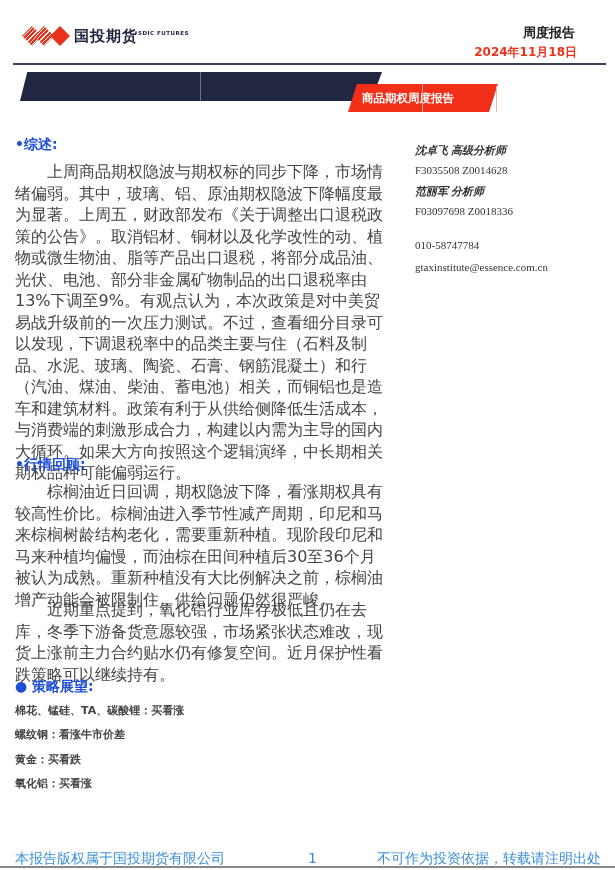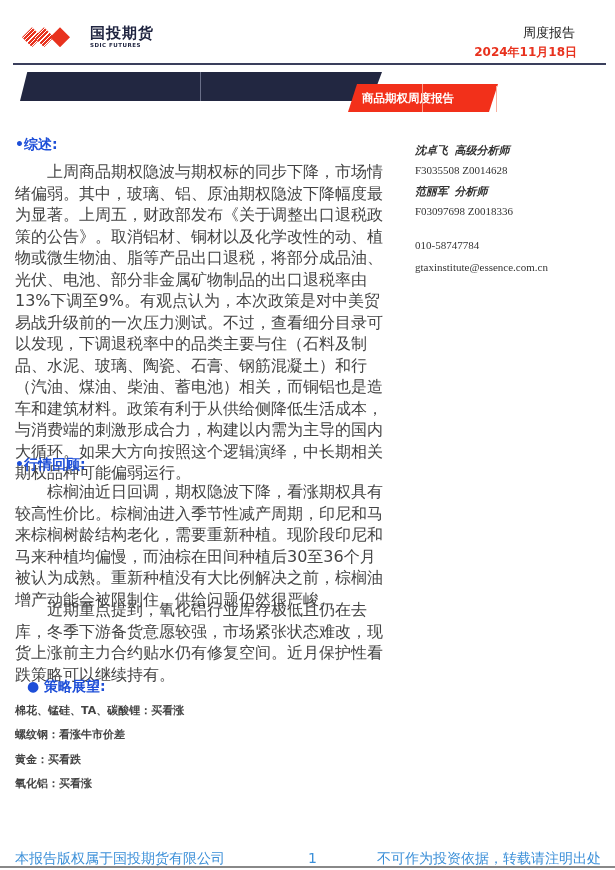--- a/index.html
+++ b/index.html
@@ -5,39 +5,39 @@
   html, body { margin: 0; padding: 0; background: #ffffff; }
   body { width: 615px; height: 870px; position: relative; overflow: hidden;
          font-family: "DejaVu Sans", sans-serif; color: #333; }
   .logo { position: absolute; left: 22px; top: 26px; display: flex; align-items: center; }
   .logo-mark { position: relative; width: 48px; height: 20px; }
   .logo-mark .stripe { position: absolute; top: 0; height: 20px; width: 20px;
         background: repeating-linear-gradient(135deg, #e8321e 0 2px, #fff 2px 3px);
         clip-path: polygon(50% 0, 100% 50%, 50% 100%, 0 50%); }
   .logo-mark .solid { position: absolute; left: 28px; top: 0; width: 20px; height: 20px; background: #e8321e;
         clip-path: polygon(50% 0, 100% 50%, 50% 100%, 0 50%); }
-  .logo-text { margin-left: 20px; display: flex; flex-direction: column; line-height: 1; }
+  .logo-text { margin-left: 4px; display: flex; line-height: 1; }
   .logo-cn { font-size: 15px; font-weight: bold; color: #1f2440; letter-spacing: 1px; }
   .logo-en { font-size: 5.5px; font-weight: bold; color: #1f2440; letter-spacing: 0.5px; margin-top: 2px; }
-  .rtitle { position: absolute; right: 40px; top: 24px; font-size: 13px; font-weight: normal; color: #222; }
+  .rtitle { position: absolute; right: 40px; top: 24px; font-size: 13px; font-weight: bold; color: #222; }
   .rdate { position: absolute; right: 38px; top: 44px; font-size: 12px; font-weight: bold; color: #e8321e; }
   .hline { position: absolute; left: 13px; top: 63px; width: 593px; height: 2px; background: #3a3f5c; }
   .band-dark { position: absolute; left: 20px; top: 72px; width: 362px; height: 29px; background: #222741;
         clip-path: polygon(2% 0, 100% 0, 97% 100%, 0 100%); }
   .band-dark .divider { position: absolute; left: 180px; top: 0; width: 1px; height: 100%; background: #6a6f88; }
   .band-red { position: absolute; left: 348px; top: 84px; width: 150px; height: 28px; background: #f2301a;
         clip-path: polygon(6% 0, 100% 0, 94% 100%, 0 100%); display: flex; align-items: center; justify-content: center; }
   .band-red span { color: #fff; font-size: 11.5px; font-weight: bold; margin-right: 30px; }
   .band-red .tick { position: absolute; left: 74px; top: 0; width: 1px; height: 100%; background: #f8a090; }
   .band-red-edge { position: absolute; left: 496px; top: 86px; width: 1px; height: 26px; background: #f8b0a0; }
   .h { position: absolute; font-weight: bold; font-size: 14px; color: #1d4ed8; }
   .p { position: absolute; left: 15px; width: 375px; font-size: 16px; color: #444; line-height: 21.5px; }
   .indent { text-indent: 2em; }
   .side { position: absolute; left: 415px; font-size: 11px; color: #333; }
-  .side.cn { font-family: Liberation Mono, monospace; font-weight: bold; font-style: italic; }
+  .side.cn { font-family: Liberation Sans, sans-serif; font-weight: bold; font-style: italic; }
   .side.mono { font-family: Liberation Serif, serif; font-size: 11px; }
   .strat { position: absolute; left: 15px; font-size: 11px; color: #444; font-weight: bold; }
   .footer { position: absolute; top: 850px; font-size: 14px; color: #3b8fd8; }
   .fline { position: absolute; left: 0; top: 866px; width: 615px; height: 2px; background: #888; }
 </style>
 </head>
 <body>
 
 <div class="logo">
   <div class="logo-mark">
@@ -64,21 +64,21 @@
 </div>
 <div class="band-red-edge"></div>
 
 <div class="h" style="left:15px;top:136px">•综述:</div>
 <div class="p indent" style="top:161px">上周商品期权隐波与期权标的同步下降，市场情绪偏弱。其中，玻璃、铝、原油期权隐波下降幅度最为显著。上周五，财政部发布《关于调整出口退税政策的公告》。取消铝材、铜材以及化学改性的动、植物或微生物油、脂等产品出口退税，将部分成品油、光伏、电池、部分非金属矿物制品的出口退税率由13%下调至9%。有观点认为，本次政策是对中美贸易战升级前的一次压力测试。不过，查看细分目录可以发现，下调退税率中的品类主要与住（石料及制品、水泥、玻璃、陶瓷、石膏、钢筋混凝土）和行（汽油、煤油、柴油、蓄电池）相关，而铜铝也是造车和建筑材料。政策有利于从供给侧降低生活成本，与消费端的刺激形成合力，构建以内需为主导的国内大循环。如果大方向按照这个逻辑演绎，中长期相关期权品种可能偏弱运行。</div>
 
 <div class="h" style="left:15px;top:456px">•行情回顾:</div>
 <div class="p indent" style="top:481px">棕榈油近日回调，期权隐波下降，看涨期权具有较高性价比。棕榈油进入季节性减产周期，印尼和马来棕榈树龄结构老化，需要重新种植。现阶段印尼和马来种植均偏慢，而油棕在田间种植后30至36个月被认为成熟。重新种植没有大比例解决之前，棕榈油增产动能会被限制住，供给问题仍然很严峻。</div>
 <div class="p indent" style="top:599px">近期重点提到，氧化铝行业库存极低且仍在去库，冬季下游备货意愿较强，市场紧张状态难改，现货上涨前主力合约贴水仍有修复空间。近月保护性看跌策略可以继续持有。</div>
 
-<div class="h" style="left:27px;top:678px">● 策略展望:</div>
+<div class="h" style="left:15px;top:678px">● 策略展望:</div>
 <div class="strat" style="top:703px">棉花、锰硅、TA、碳酸锂：买看涨</div>
 <div class="strat" style="top:727px">螺纹钢：看涨牛市价差</div>
 <div class="strat" style="top:752px">黄金：买看跌</div>
 <div class="strat" style="top:776px">氧化铝：买看涨</div>
 
 <div class="side cn" style="top:143px">沈卓飞 高级分析师</div>
 <div class="side mono" style="top:164px">F3035508 Z0014628</div>
 <div class="side cn" style="top:184px">范丽军 分析师</div>
 <div class="side mono" style="top:205px">F03097698 Z0018336</div>
 <div class="side mono" style="top:239px">010-58747784</div>

